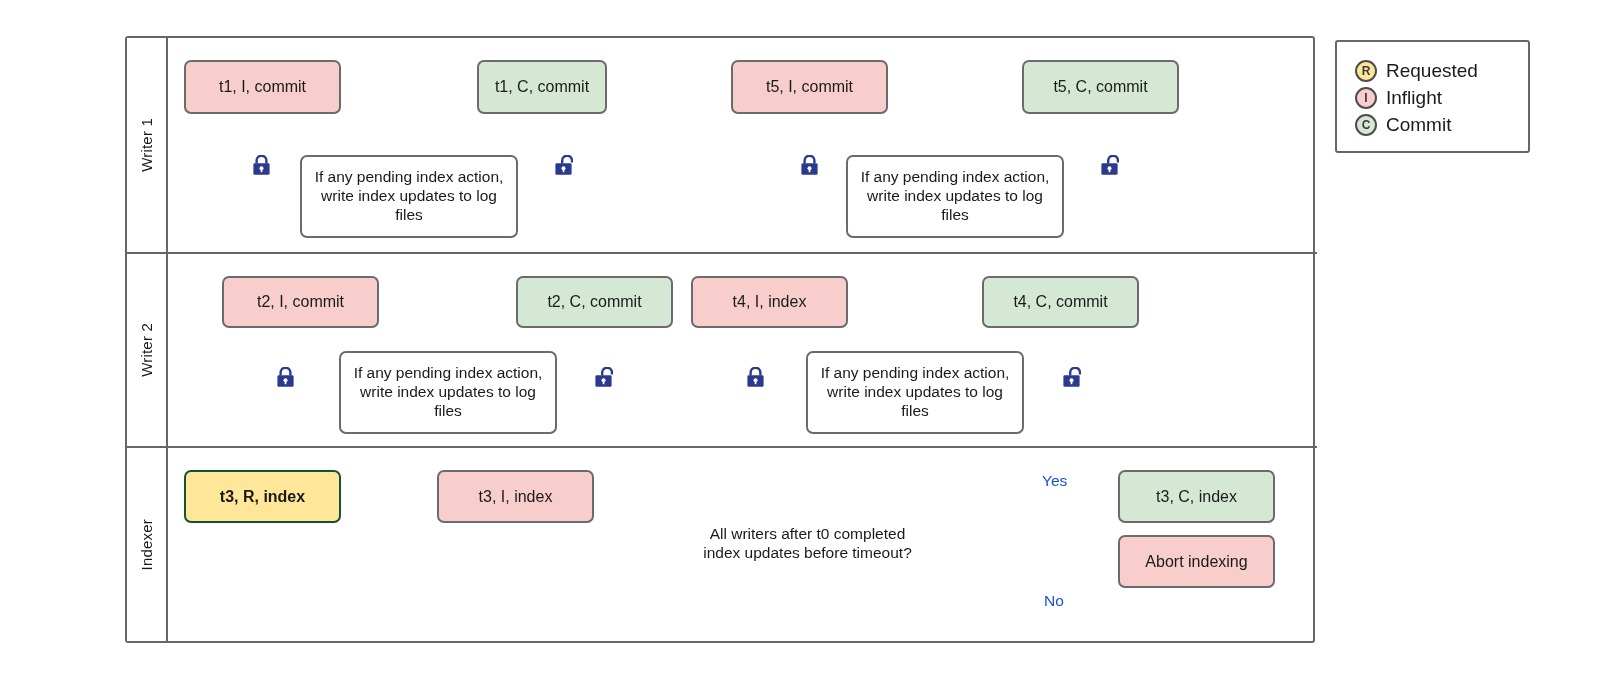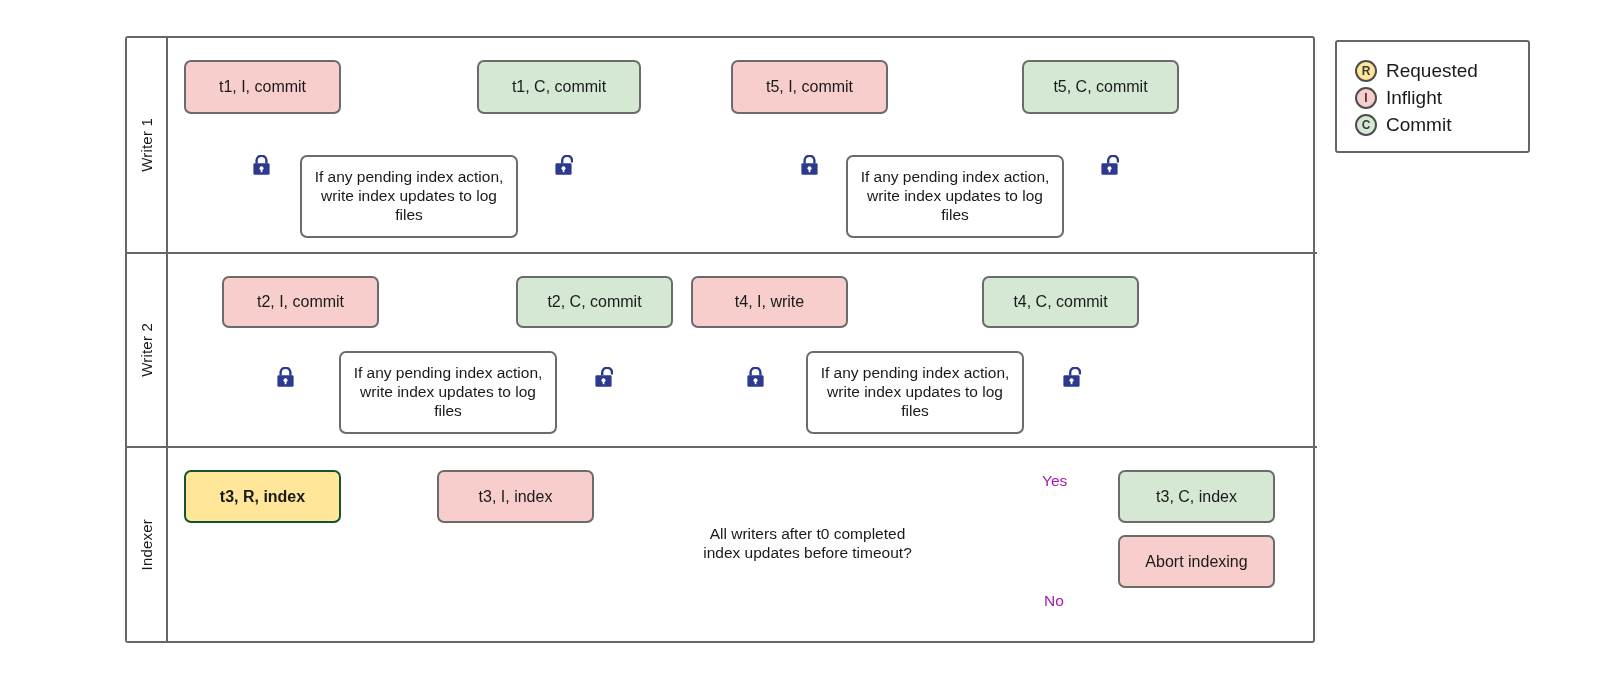--- a/index.html
+++ b/index.html
@@ -24,21 +24,21 @@
         display:flex;align-items:center;justify-content:center;text-align:center;
         font-size:16px;line-height:1.22;padding:4px 6px;}
   .node.pink{background:#f8cecc;border:2px solid #6b6b6b;}
   .node.green{background:#d5e8d4;border:2px solid #6b6b6b;}
   .node.yellow{background:#ffe699;border:2px solid #14532d;font-weight:bold;}
   .node.plain{background:#ffffff;border:2px solid #6b6b6b;font-size:15.5px;}
 
   .diamond-label{position:absolute;display:flex;align-items:center;justify-content:center;
                  text-align:center;font-size:15.5px;line-height:1.22;}
 
-  .edge-label{position:absolute;font-size:15.5px;color:#a21caf;background:transparent;text-align:center;}
+  .edge-label{position:absolute;font-size:15.5px;color:#1d4ed8;background:transparent;text-align:center;}
 
   
   .lock{position:absolute;width:19px;height:21px;}
 
   
   .legend{position:absolute;left:1335px;top:40px;width:195px;height:113px;
           border:2px solid #666666;border-radius:3px;box-sizing:border-box;background:#fff;}
   .legend-row{position:absolute;left:18px;height:26px;display:flex;align-items:center;}
   .badge{width:22px;height:22px;border-radius:50%;border:2px solid #4d4d4d;
          display:flex;align-items:center;justify-content:center;
@@ -104,21 +104,21 @@
     </div>
 
     <div class="lane last" style="top:410px;height:193px;">
       <div class="lane-header">
         <span>Indexer</span>
       </div>
     </div>
   </div>
 
   <div class="node pink" style="left:184px;top:60px;width:157px;height:54px;">t1, I, commit</div>
-  <div class="node green" style="left:477px;top:60px;width:164px;height:54px;">t1, C, commit</div>
+  <div class="node green" style="left:477px;top:60px;width:130px;height:54px;">t1, C, commit</div>
   <div class="node pink" style="left:731px;top:60px;width:157px;height:54px;">t5, I, commit</div>
   <div class="node green" style="left:1022px;top:60px;width:157px;height:54px;">t5, C, commit</div>
 
   <div class="node plain" style="left:300px;top:155px;width:218px;height:83px;">If any pending index action, write index updates to log files</div>
   <div class="node plain" style="left:846px;top:155px;width:218px;height:83px;">If any pending index action, write index updates to log files</div>
 
   <svg class="lock" style="left:252px;top:155px;" viewBox="0 0 19 21">
     <path d="M4.6,8.5 V5.6 A4.9,4.9 0 0 1 14.4,5.6 V8.5" fill="none" stroke="#2b3a8f" stroke-width="2.4"></path>
     <rect x="1.4" y="8.2" width="16.2" height="11.6" rx="1.3" fill="#2b3a8f"></rect>
     <circle cx="9.5" cy="13.2" r="2.0" fill="#ffffff"></circle>
@@ -138,21 +138,21 @@
   </svg>
   <svg class="lock" style="left:1100px;top:155px;" viewBox="0 0 19 21">
     <path d="M8.2,8.5 V5.6 A4.9,4.9 0 0 1 18.0,5.6 V7.4" fill="none" stroke="#2b3a8f" stroke-width="2.4"></path>
     <rect x="1.4" y="8.2" width="16.2" height="11.6" rx="1.3" fill="#2b3a8f"></rect>
     <circle cx="9.5" cy="13.2" r="2.0" fill="#ffffff"></circle>
     <rect x="8.7" y="13.6" width="1.7" height="3.6" fill="#ffffff"></rect>
   </svg>
 
   <div class="node pink" style="left:222px;top:276px;width:157px;height:52px;">t2, I, commit</div>
   <div class="node green" style="left:516px;top:276px;width:157px;height:52px;">t2, C, commit</div>
-  <div class="node pink" style="left:691px;top:276px;width:157px;height:52px;">t4, I, write</div>
+  <div class="node pink" style="left:691px;top:276px;width:157px;height:52px;">t4, I, index</div>
   <div class="node green" style="left:982px;top:276px;width:157px;height:52px;">t4, C, commit</div>
 
   <div class="node plain" style="left:339px;top:351px;width:218px;height:83px;">If any pending index action, write index updates to log files</div>
   <div class="node plain" style="left:806px;top:351px;width:218px;height:83px;">If any pending index action, write index updates to log files</div>
 
   <svg class="lock" style="left:276px;top:367px;" viewBox="0 0 19 21">
     <path d="M4.6,8.5 V5.6 A4.9,4.9 0 0 1 14.4,5.6 V8.5" fill="none" stroke="#2b3a8f" stroke-width="2.4"></path>
     <rect x="1.4" y="8.2" width="16.2" height="11.6" rx="1.3" fill="#2b3a8f"></rect>
     <circle cx="9.5" cy="13.2" r="2.0" fill="#ffffff"></circle>
     <rect x="8.7" y="13.6" width="1.7" height="3.6" fill="#ffffff"></rect>

